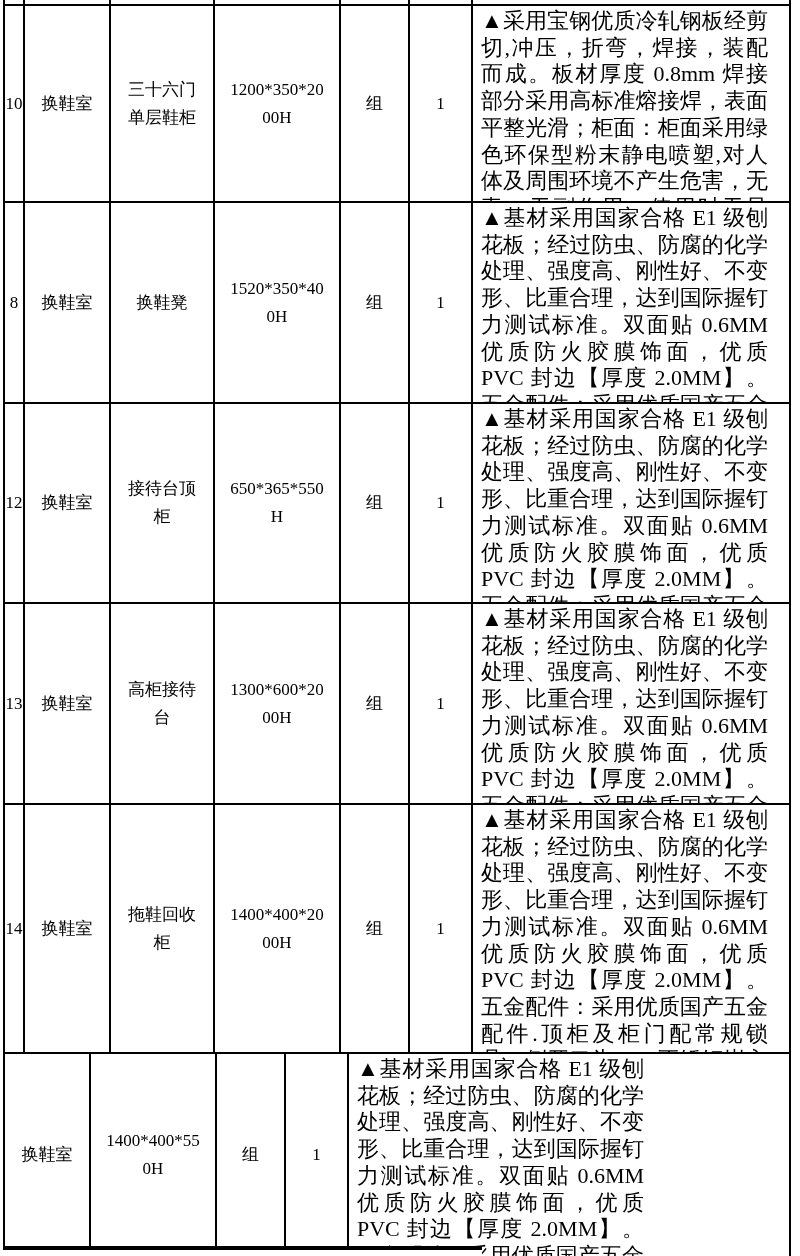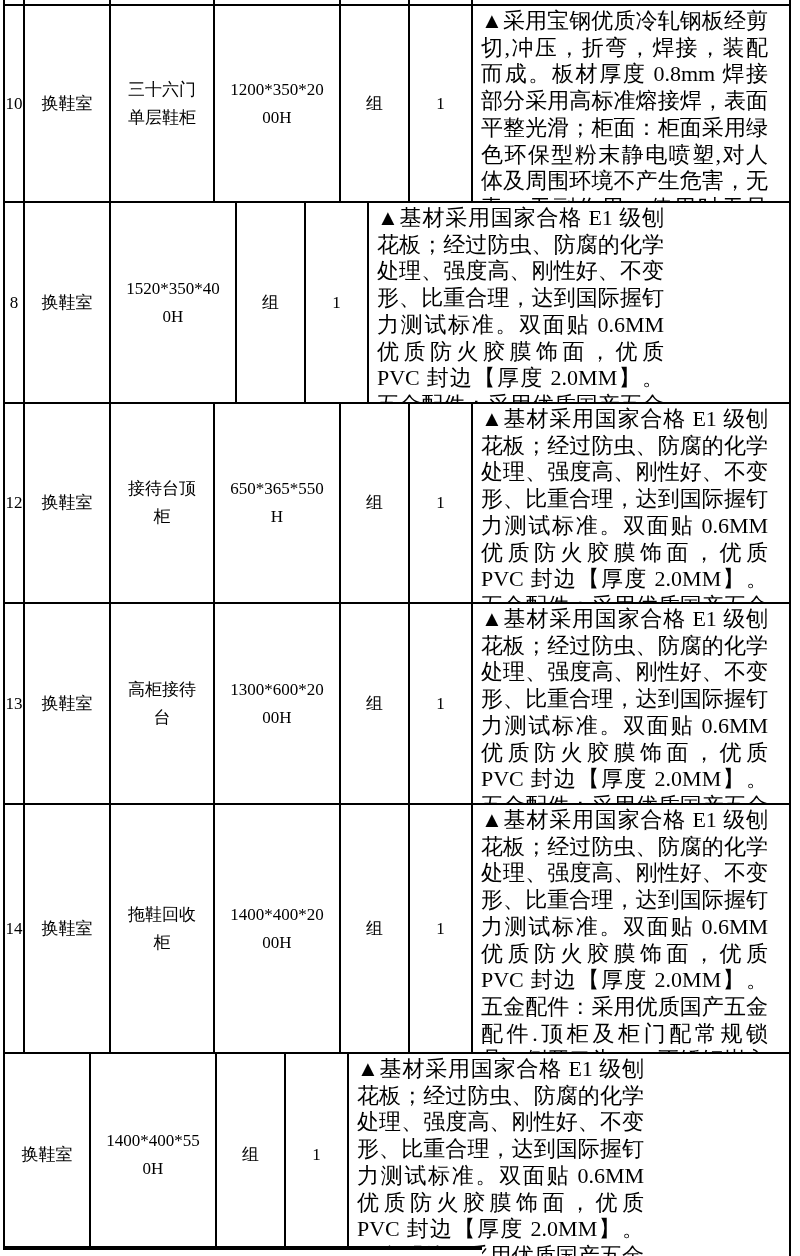--- a/index.html
+++ b/index.html
@@ -127,20 +127,23 @@
     <div class="cell c7"><span>▲采用宝钢优质冷轧钢板经剪切,冲压，折弯，焊接，装配而成。板材厚度 0.8mm 焊接部分采用高标准熔接焊，表面平整光滑；柜面：柜面采用绿色环保型粉末静电喷塑,对人体及周围环境不产生危害，无毒、无副作用，使用时无异味。配常规锁具。</span></div>
   </div>
 
   <div class="row r11">
     <div class="cell c1">
         <span>8</span>
       </div>
     <div class="cell c2">
         <span>换鞋室</span>
       </div>
+    <div class="cell c3">
+        <span>换鞋凳</span>
+      </div>
     <div class="cell c4">
         <span>1520*350*400H</span>
       </div>
     <div class="cell c5">
         <span>组</span>
       </div>
     <div class="cell c6">
         <span>1</span>
       </div>
     <div class="cell c7"><span>▲基材采用国家合格 E1 级刨花板；经过防虫、防腐的化学处理、强度高、刚性好、不变形、比重合理，达到国际握钉力测试标准。双面贴 0.6MM 优质防火胶膜饰面，优质 PVC 封边【厚度 2.0MM】。五金配件：采用优质国产五金配件.</span></div>

